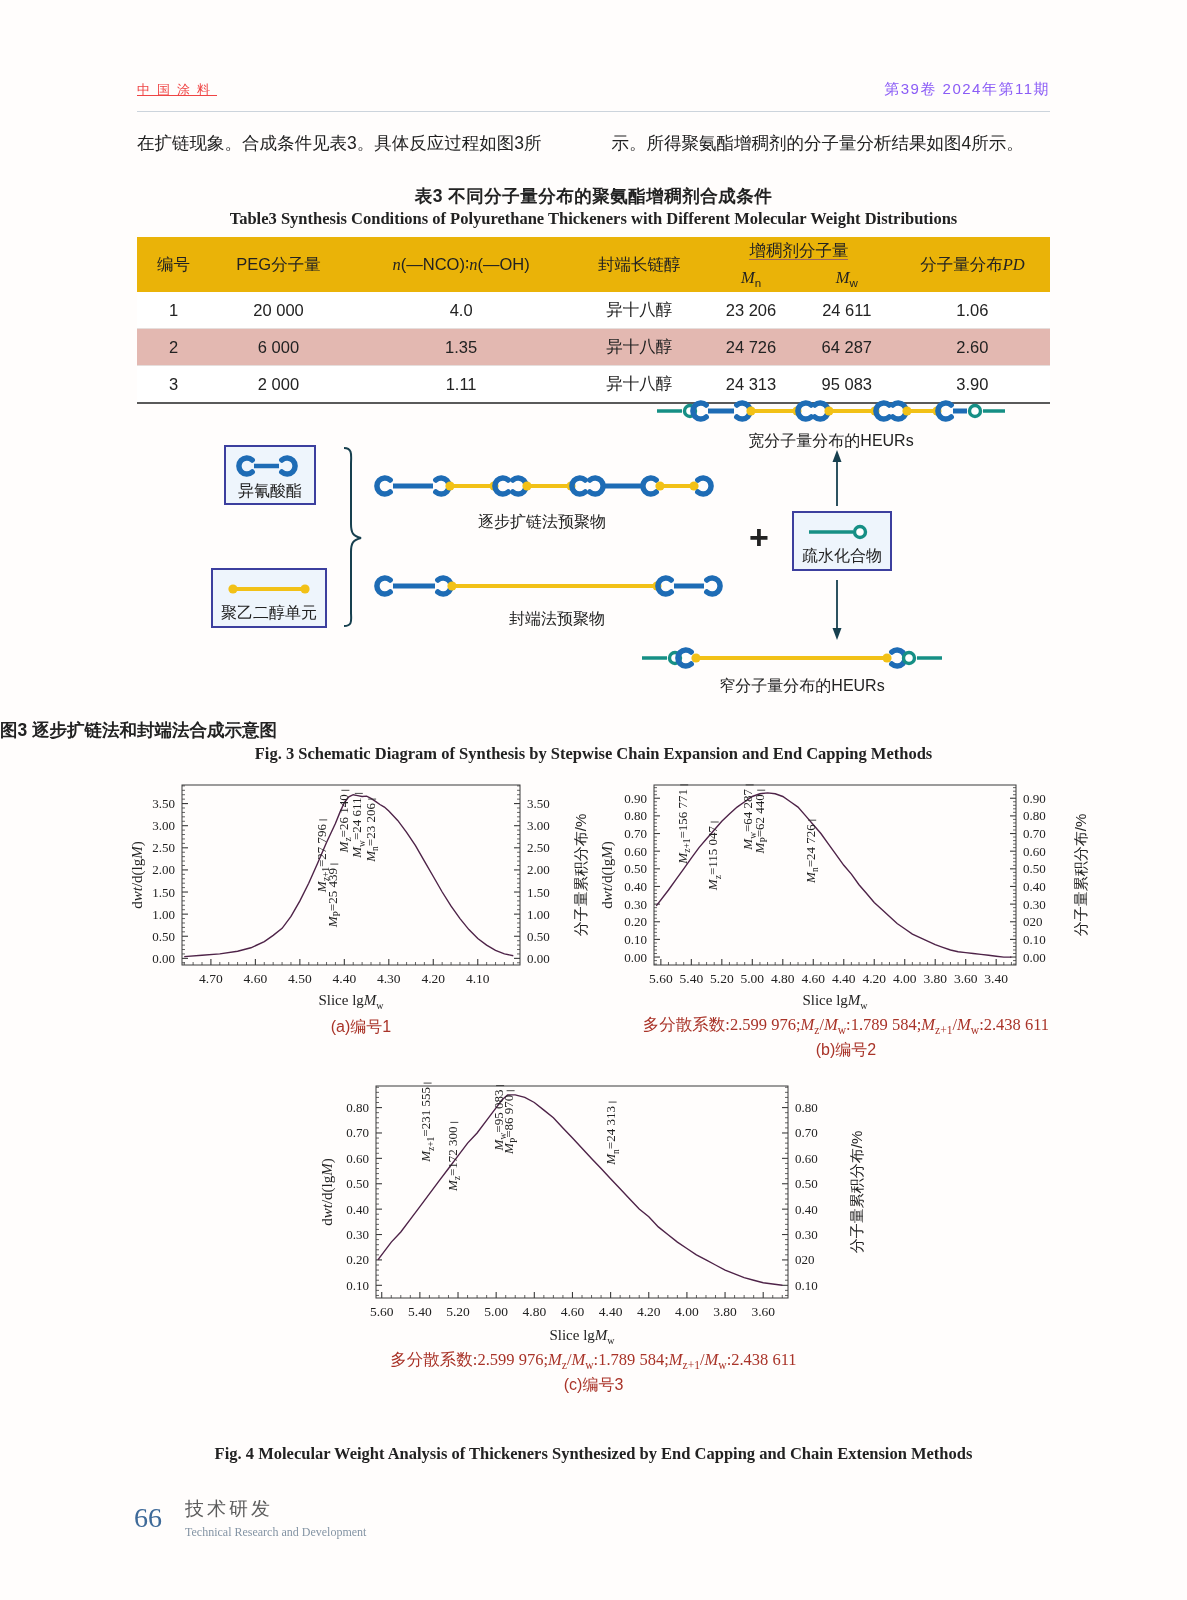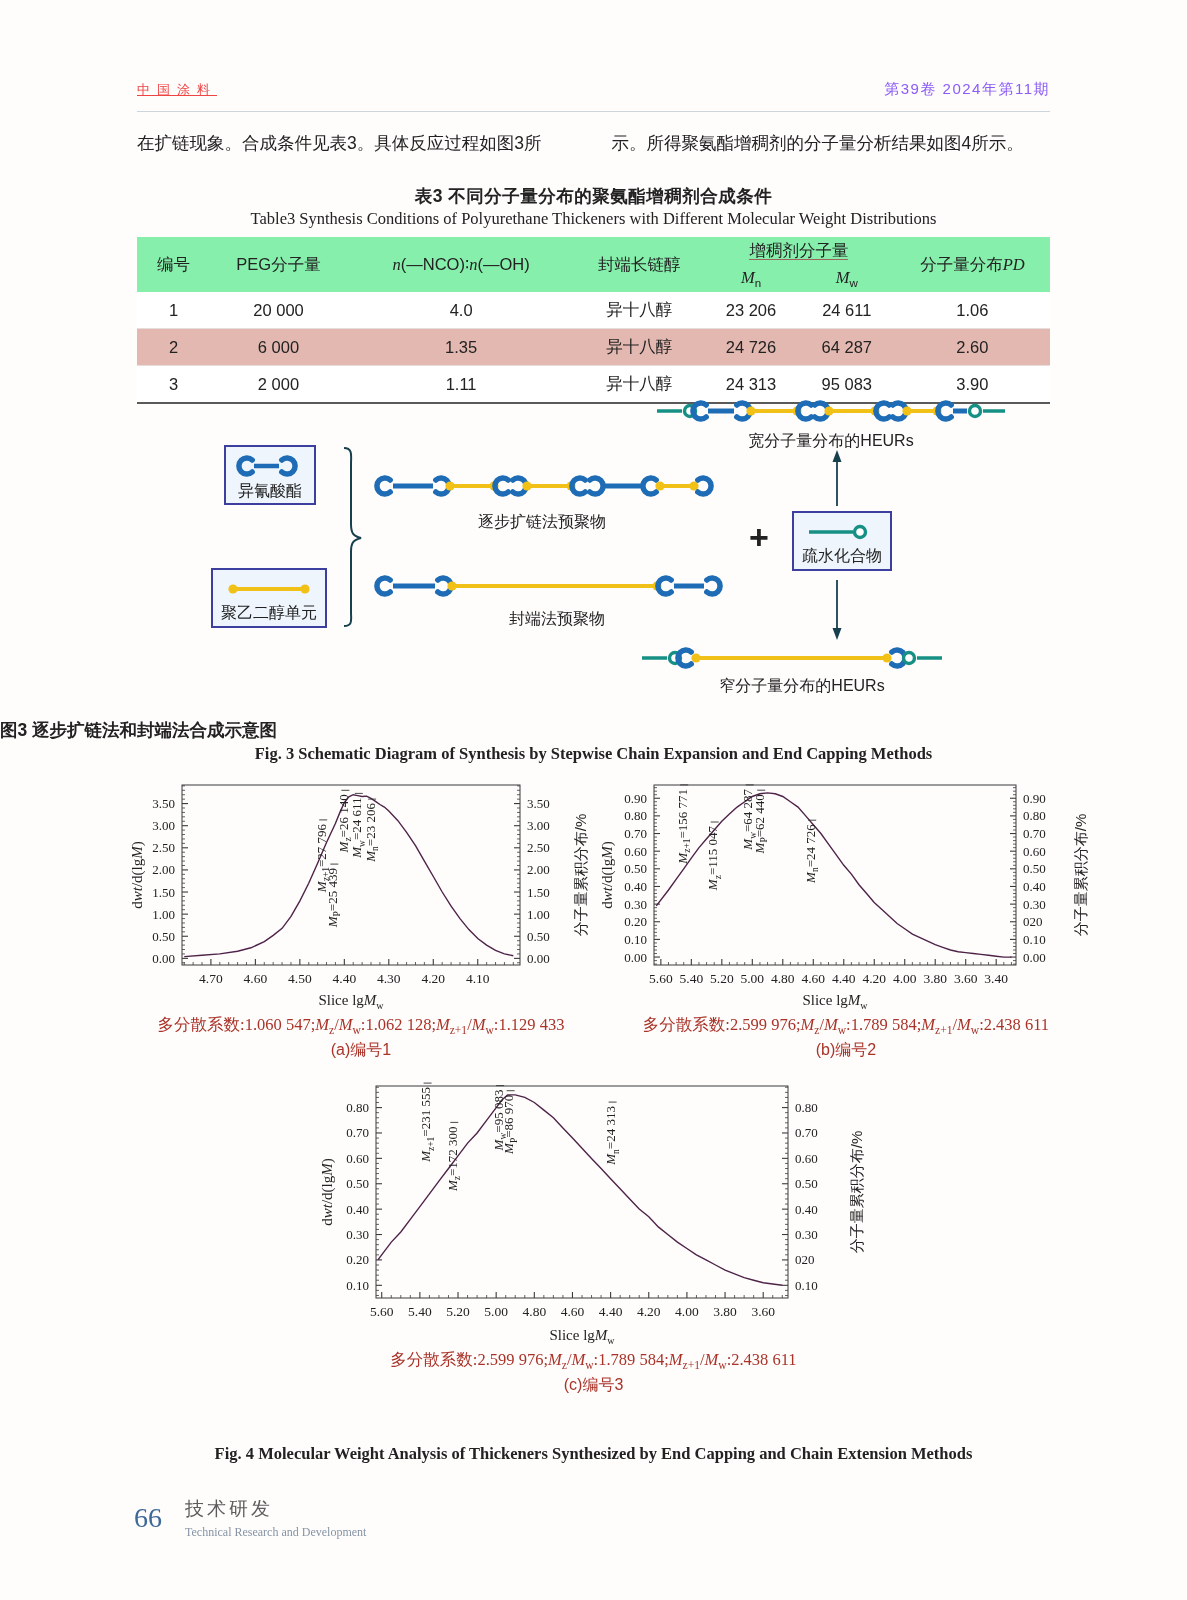--- a/index.html
+++ b/index.html
@@ -8,24 +8,24 @@
   
   .hdr{position:absolute;top:80px;left:137px;width:913px;display:flex;justify-content:space-between;align-items:flex-end;}
   .jn{letter-spacing:7px;color:#ef4444;font-size:13px;text-decoration:underline;}
   .iss{color:#8b5cf6;font-size:15px;letter-spacing:1.5px;}
   .rule{position:absolute;top:111px;left:137px;width:913px;border-top:1px solid #ccd4dc;}
   
   .bodytext{position:absolute;top:131px;left:137px;width:913px;display:flex;gap:36px;font-size:17.5px;line-height:1.4;}
   .bodytext span{flex:1;}
   
   .t3cn{position:absolute;top:184px;left:0;width:100%;text-align:center;font-weight:bold;font-size:17.5px;letter-spacing:.5px;}
-  .t3en{position:absolute;top:209px;left:0;width:100%;text-align:center;font-weight:normal;font-size:16.5px;font-family:"Liberation Serif",serif;}
+  .t3en{position:absolute;top:209px;left:0;width:100%;text-align:center;font-weight:bold;font-size:16.5px;font-family:"Liberation Serif",serif;}
   
   table.t3{position:absolute;top:237px;left:137px;width:913px;border-collapse:collapse;text-align:center;font-size:16.5px;}
-  .t3 thead{background:#86efac;}
+  .t3 thead{background:#eab308;}
   .t3 th{font-weight:normal;padding:3px 4px;}
   .t3 .mwline{border-bottom:1.3px solid #9c655d;}
   .t3 tbody td{padding:7px 4px;}
   .t3 tbody tr{border-bottom:1px solid #e6dedc;background:#fff;}
   .t3 tbody tr.alt{background:#e3b8b1;}
   .t3 tbody tr:last-child{border-bottom:2px solid #5a5a5a;}
   i{font-family:"Liberation Serif",serif;}
   sub{font-size:70%;}
   
   .fig3{position:absolute;top:386px;left:137px;}
@@ -403,21 +403,20 @@
             <text x="0" y="0" text-anchor="end" font-size="13"><tspan font-style="italic">M</tspan><tspan font-size="9.5" dy="3.5">n</tspan><tspan dy="-3.5">=23 206</tspan></text>
           </g>
           <text x="225" y="229" text-anchor="middle" font-size="15"><tspan>Slice lg</tspan><tspan font-style="italic">M</tspan><tspan font-size="10" dy="3.5">w</tspan></text>
           <g transform="translate(16,99) rotate(-90)">
             <text x="0" y="0" text-anchor="middle" font-size="15"><tspan>d</tspan><tspan font-style="italic">wt</tspan><tspan>/d(lg</tspan><tspan font-style="italic">M</tspan><tspan>)</tspan></text>
           </g>
           <g transform="translate(460,99) rotate(-90)">
             <text x="0" y="0" text-anchor="middle" font-size="15" font-family="&quot;Liberation Sans&quot;, sans-serif">分子量累积分布/%</text>
           </g>
         </svg>
-      <div class="poly"><span>多分散系数:1.060 547;</span><i>M</i><sub>z</sub><span>/</span><i>M</i><sub>w</sub><span>:1.062 128;</span><i>M</i><sub>z+1</sub><span>/</span><i>M</i><sub>w</sub><span>:1.129 433</span></div>
       <div class="ccap">(a)编号1</div>
     </div>
     <div class="cblock">
       <svg id="chart-svg-b" width="500" height="237" viewBox="0 0 500 237" font-family="&quot;Liberation Serif&quot;, serif">
           <rect x="58" y="9" width="362" height="180" fill="none" stroke="#3a3a3a" stroke-width="1"></rect>
           <line x1="58" y1="188.1176470588235" x2="61" y2="188.1176470588235" stroke="#3a3a3a" stroke-width="0.8"></line>
           <line x1="417" y1="188.1176470588235" x2="420" y2="188.1176470588235" stroke="#3a3a3a" stroke-width="0.8"></line>
           <line x1="58" y1="184.58823529411765" x2="61" y2="184.58823529411765" stroke="#3a3a3a" stroke-width="0.8"></line>
           <line x1="417" y1="184.58823529411765" x2="420" y2="184.58823529411765" stroke="#3a3a3a" stroke-width="0.8"></line>
           <line x1="58" y1="177.52941176470586" x2="61" y2="177.52941176470586" stroke="#3a3a3a" stroke-width="0.8"></line>

